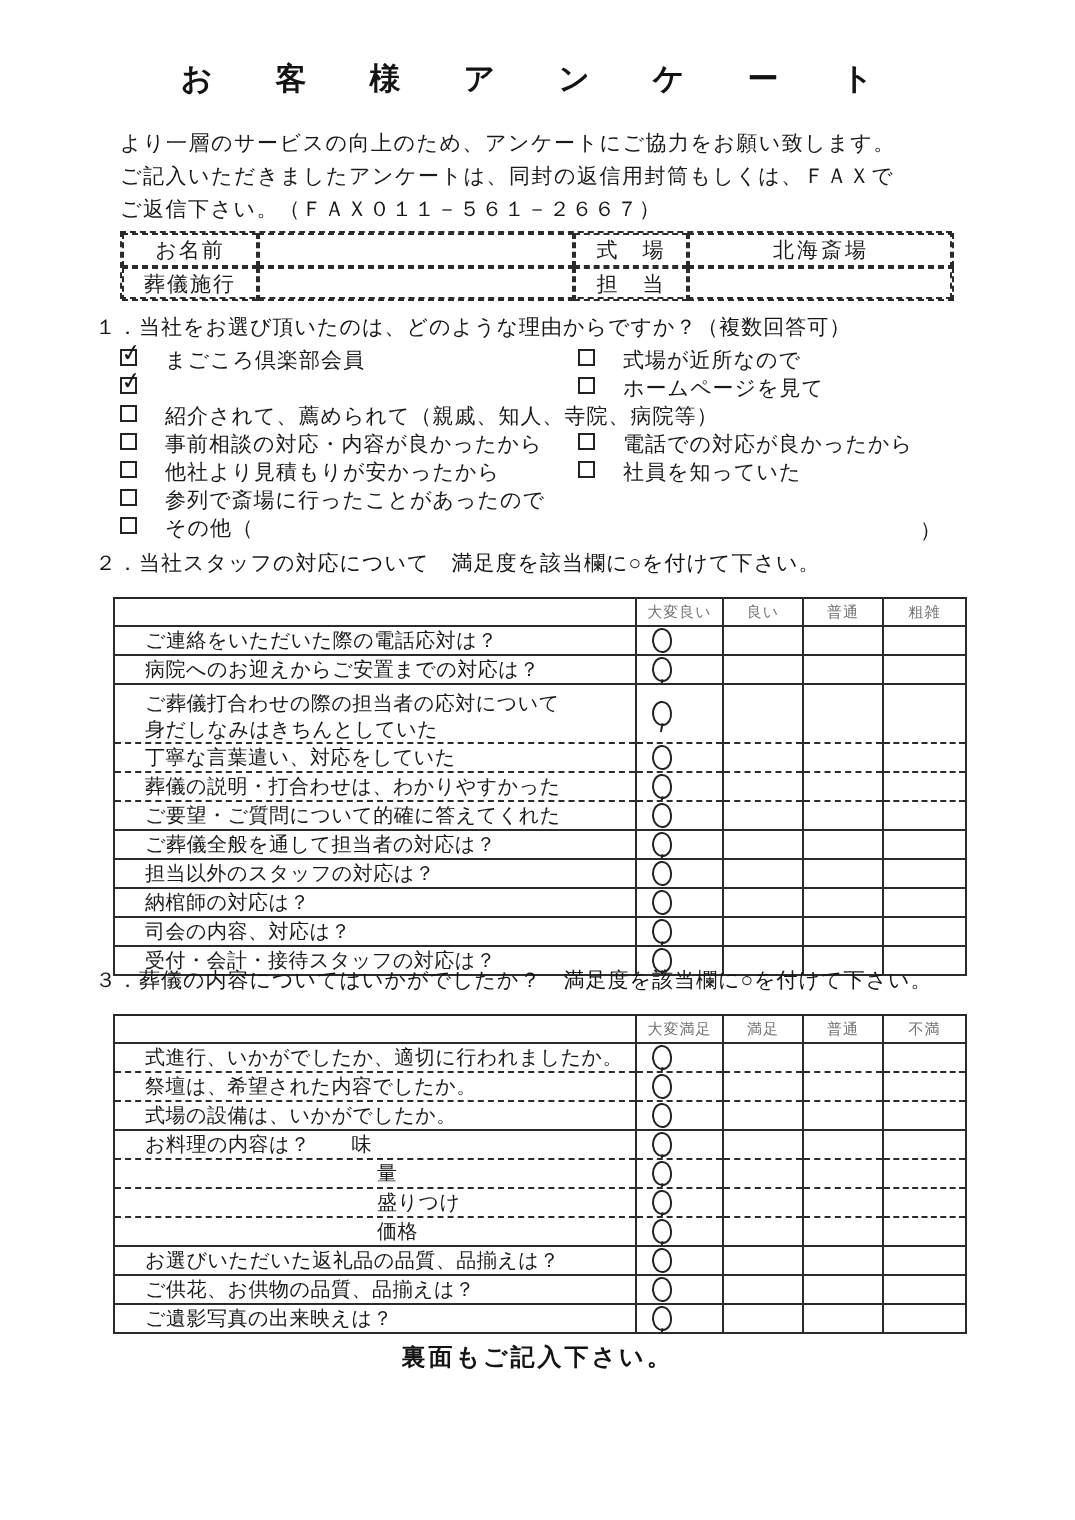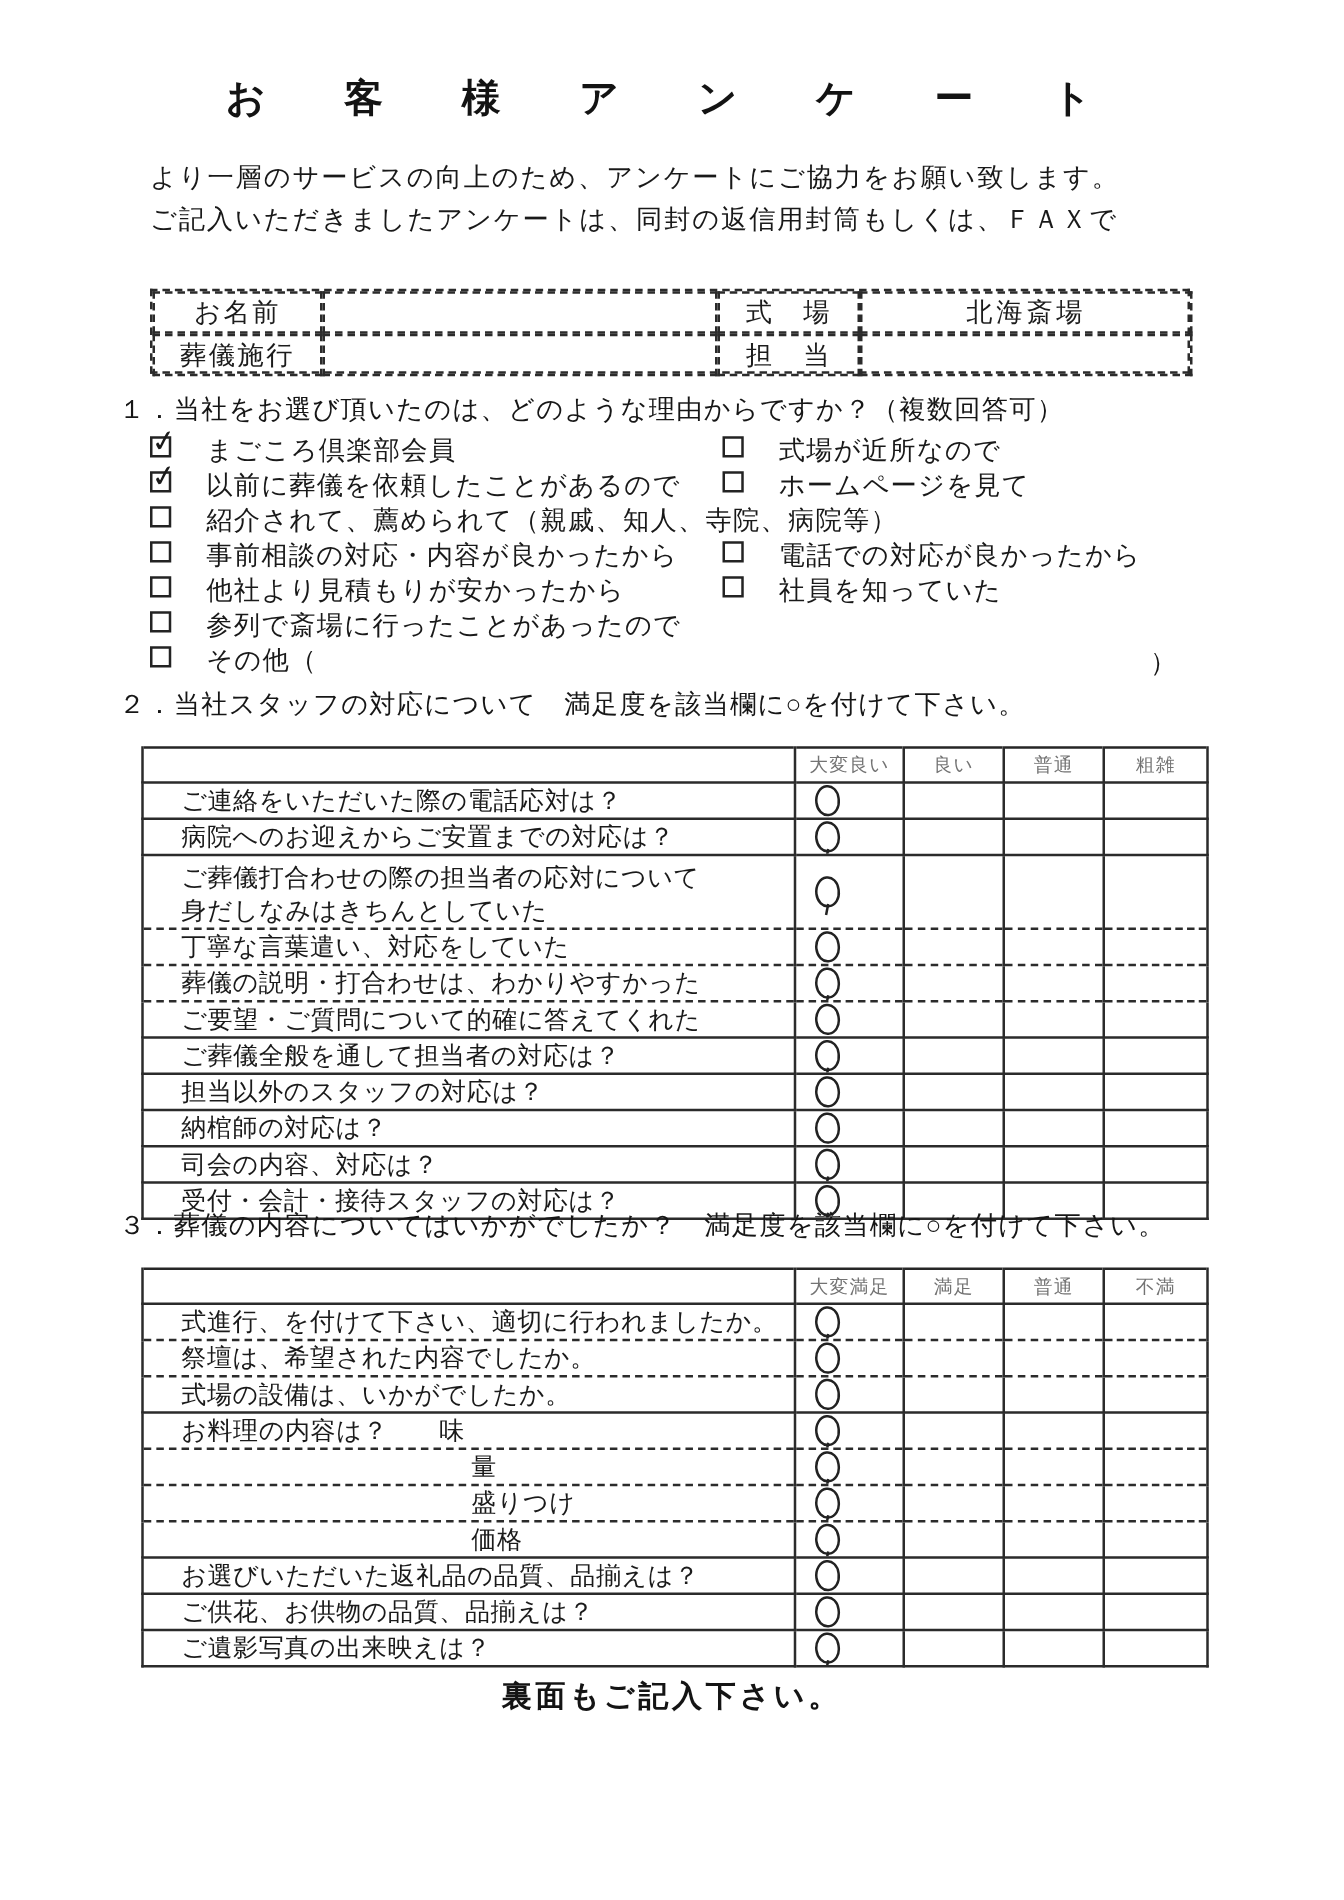--- a/index.html
+++ b/index.html
@@ -102,20 +102,21 @@
   }
 </style>
 </head>
 <body>
 
 <div class="abs page-title">お　客　様　ア　ン　ケ　ー　ト</div>
 
 <div class="abs intro">
   <div>より一層のサービスの向上のため、アンケートにご協力をお願い致します。</div>
   <div>ご記入いただきましたアンケートは、同封の返信用封筒もしくは、ＦＡＸで</div>
+  <div>ご返信下さい。（ＦＡＸ０１１－５６１－２６６７）</div>
 </div>
 
 <div class="abs hdr-box">
   <div class="hdr-cell hdr-label">お名前</div>
   <div class="hdr-cell hdr-value"></div>
   <div class="hdr-cell hdr-label">式　場</div>
   <div class="hdr-cell hdr-value">北海斎場</div>
   <div class="hdr-cell hdr-label">葬儀施行</div>
   <div class="hdr-cell hdr-value"></div>
   <div class="hdr-cell hdr-label">担　当</div>
@@ -131,21 +132,20 @@
       </span>
     <span class="cb-lab posL-lab">まごころ倶楽部会員</span>
     <span class="cb posR-cb"></span>
     <span class="cb-lab posR-lab">式場が近所なので</span>
   </div>
 
   <div class="q1-row" style="top:61px;">
     <span class="cb posL-cb">
         <span class="check">✓</span>
       </span>
-    <span class="cb-lab posL-lab">以前に葬儀を依頼したことがあるので</span>
     <span class="cb posR-cb"></span>
     <span class="cb-lab posR-lab">ホームページを見て</span>
   </div>
 
   <div class="q1-row" style="top:89px;">
     <span class="cb posL-cb"></span>
     <span class="cb-lab posL-lab">紹介されて、薦められて（親戚、知人、寺院、病院等）</span>
   </div>
 
   <div class="q1-row" style="top:117px;">
@@ -284,21 +284,21 @@
     </colgroup>
   <tbody>
       <tr>
     <th></th>
     <th>大変満足</th>
     <th>満足</th>
     <th>普通</th>
     <th>不満</th>
   </tr>
   <tr class="dash">
-    <td class="q">式進行、を付けて下さい、適切に行われましたか。</td>
+    <td class="q">式進行、いかがでしたか、適切に行われましたか。</td>
     <td class="r"><span class="circle tail"></span></td>
     <td></td>
         <td></td>
         <td></td>
   </tr>
   <tr class="dash">
     <td class="q">祭壇は、希望された内容でしたか。</td>
     <td class="r"><span class="circle"></span></td>
     <td></td>
         <td></td>

